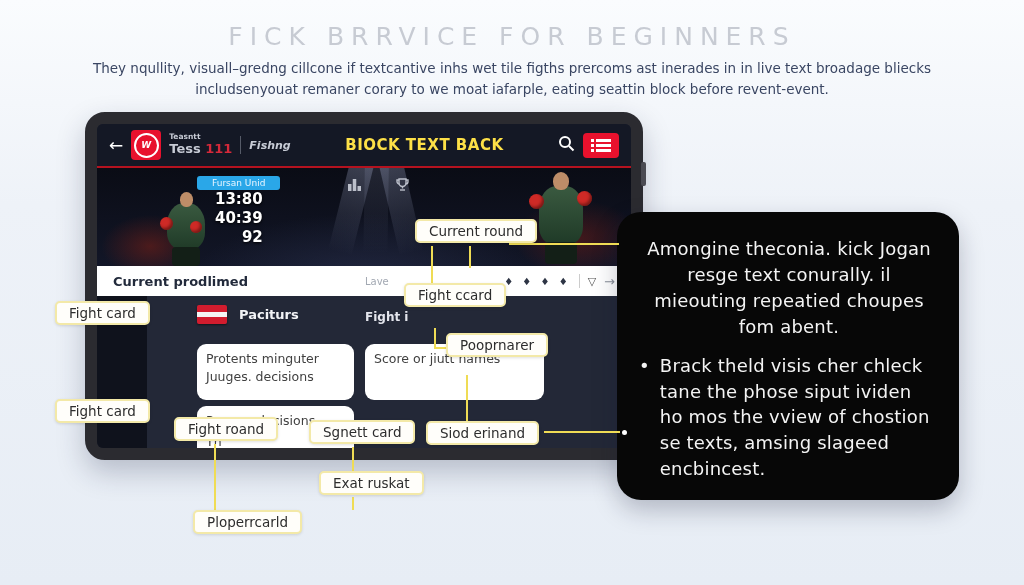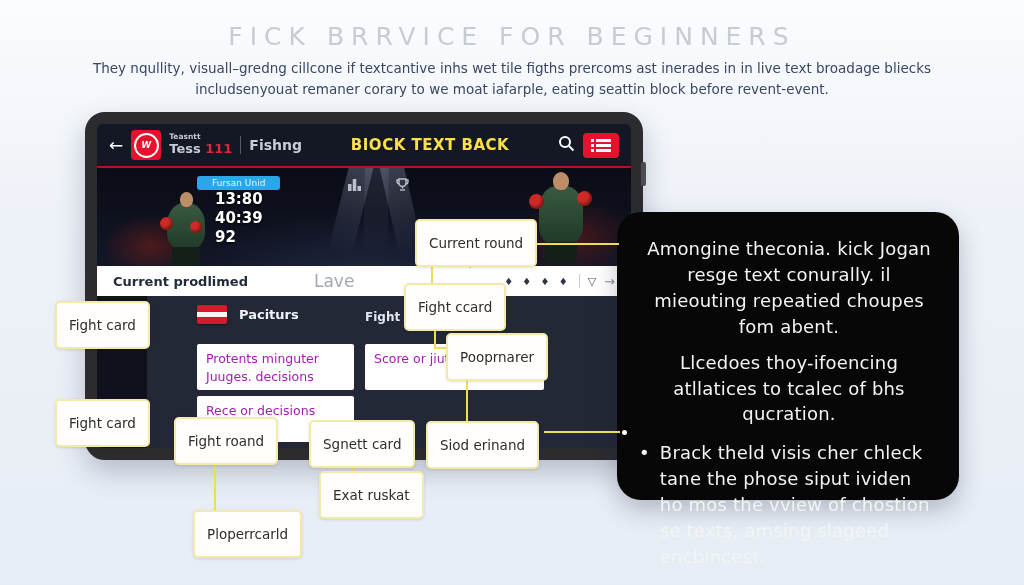--- a/index.html
+++ b/index.html
@@ -25,39 +25,39 @@
   .logo{width:30px;height:30px;background:#e8112d;border-radius:4px;flex:none;
     display:flex;align-items:center;justify-content:center;}
   .logo-circle{width:21px;height:21px;border:2px solid #fff;border-radius:50%;
     display:flex;align-items:center;justify-content:center;color:#fff;
     font-size:9px;font-style:italic;font-weight:bold;}
   .brand{display:flex;flex-direction:column;line-height:1.15;}
   .brand .l1{font-size:7.5px;color:#c8ccd6;font-weight:bold;}
   .brand .l2{font-size:13px;color:#c8ccd6;font-weight:bold;}
   .brand .l2 em{font-style:normal;color:#d6293a;}
   .brand-div{width:1px;height:18px;background:#565b68;}
-  .brand-right{font-size:14px;color:#c8ccd6;font-weight:bold;}
+  .brand-right{font-size:11px;color:#c8ccd6;font-weight:bold;font-style:italic;}
   .app-title{flex:1;text-align:center;color:#fde047;font-weight:bold;font-size:15px;letter-spacing:.5px;}
   .menu-btn{width:36px;height:25px;background:#e8112d;border-radius:4px;flex:none;
     display:flex;align-items:center;justify-content:center;}
   
   .video{height:98px;flex:none;position:relative;overflow:hidden;
     background:
       radial-gradient(70px 45px at 10% 80%,rgba(125,32,22,.55),transparent 70%),
       radial-gradient(90px 55px at 90% 72%,rgba(115,28,20,.5),transparent 70%),
       radial-gradient(230px 90px at 50% 115%,rgba(45,52,82,.55),transparent 75%),
       linear-gradient(180deg,#0a0c15 0%,#121627 100%);}
   .beam{position:absolute;top:-6px;width:24px;height:110%;
     background:linear-gradient(180deg,rgba(205,215,255,.26),rgba(205,215,255,0) 85%);}
   .beam.b1{left:45%;transform:rotate(14deg);}
   .beam.b2{left:55%;transform:rotate(-13deg);}
   .beam.b3{left:50%;transform:rotate(1deg);opacity:.5;}
   .live-badge{position:absolute;left:100px;top:8px;background:#2aa7e8;border-radius:3px;
     padding:2px 15px;font-size:9px;color:#eaf6ff;font-weight:500;}
-  .timecol{position:absolute;left:118px;top:22px;text-align:left;color:#fff;
+  .timecol{position:absolute;left:118px;top:22px;text-align:right;color:#fff;
     font-weight:bold;font-size:15px;line-height:1.25;text-shadow:0 1px 3px #000;}
   .vicon{position:absolute;top:8px;opacity:.85;}
   .vicon.podium{left:47%;}
   .vicon.trophy{left:56%;}
   .boxer{position:absolute;z-index:2;}
   .boxer .head{position:absolute;border-radius:50% 50% 45% 45%;background:#bd8d68;}
   .boxer .torso{position:absolute;background:linear-gradient(180deg,#3a5a40,#1f3a27);}
   .boxer .glove{position:absolute;border-radius:50%;background:#cf2a26;box-shadow:inset -2px -2px 3px rgba(0,0,0,.4);}
   .boxer .legs{position:absolute;background:#131f17;border-radius:4px;}
   .boxer-left{left:62px;top:24px;width:56px;height:74px;}
@@ -68,44 +68,44 @@
   .boxer-left .legs{left:13px;top:55px;width:28px;height:19px;}
   .boxer-right{right:38px;top:4px;width:64px;height:94px;}
   .boxer-right .head{left:24px;top:0;width:16px;height:18px;}
   .boxer-right .torso{left:10px;top:14px;width:44px;height:58px;border-radius:40% 40% 30% 30%;}
   .boxer-right .glove.g1{left:0;top:22px;width:15px;height:15px;}
   .boxer-right .glove.g2{left:48px;top:19px;width:15px;height:15px;}
   .boxer-right .legs{left:16px;top:70px;width:32px;height:22px;}
   
   .status-bar{height:30px;flex:none;background:#fff;display:flex;align-items:center;padding:0 16px;}
   .status-left{font-size:13px;font-weight:bold;color:#222a3b;}
-  .status-center{font-size:17px;color:#a2a8b2;margin-left:66px;}
+  .status-center{font-size:10px;color:#a2a8b2;margin-left:117px;}
   .status-right{margin-left:auto;display:flex;align-items:center;gap:8px;color:#3c4252;}
   .diamonds{font-size:10px;letter-spacing:3px;color:#2e3545;}
   .vdiv{width:1px;height:14px;background:#ccc;}
   .filter-glyph{font-size:11px;color:#555;}
   .fwd-glyph{font-size:13px;color:#8a8f99;}
   
   .fight-section{flex:1;position:relative;
     background:linear-gradient(90deg,#0f121c 0px,#0f121c 50px,#232837 50px);}
   .team-row{position:absolute;left:100px;top:9px;display:flex;align-items:center;}
   .flag{width:30px;height:19px;border-radius:2px;margin-right:12px;
     background:linear-gradient(180deg,#d21c2e 0 37%,#f4f4f4 37% 63%,#d21c2e 63% 100%);
     box-shadow:0 1px 2px rgba(0,0,0,.5);}
   .team-name{color:#f2f3f6;font-size:13px;font-weight:bold;text-align:center;}
   .row-right{position:absolute;left:268px;top:14px;color:#e3e5ec;font-size:12px;font-weight:bold;}
   .cards{position:absolute;left:100px;top:48px;display:grid;
     grid-template-columns:157px 179px;gap:6px 11px;}
-  .card{background:#fff;border-radius:2px;height:46px;box-sizing:border-box;
-    padding:6px 9px;font-size:12.5px;color:#a21caf;line-height:1.4;font-weight:500;}
+  .card{background:#fff;border-radius:9px;height:56px;box-sizing:border-box;
+    padding:6px 9px;font-size:12.5px;color:#404040;line-height:1.4;font-weight:500;}
   .card .sub{margin-top:3px;}
   .card .sub.indent{margin-left:72px;}
   
   .callout{position:absolute;background:#fffefa;border:2px solid #f3e9a8;border-radius:5px;
-    padding:14px 12px;font-size:13.5px;color:#2d2d2d;white-space:nowrap;z-index:30;
+    padding:2px 12px;font-size:13.5px;color:#2d2d2d;white-space:nowrap;z-index:30;
     box-shadow:0 1px 3px rgba(0,0,0,.12);}
   .yline{position:absolute;background:#efdc55;z-index:25;}
   
   .info-panel{position:absolute;left:617px;top:212px;width:342px;height:288px;box-sizing:border-box;
     background:#070707;border-radius:24px;color:#f4f4f4;padding:24px 20px 18px 22px;z-index:20;
     text-align:center;font-size:18px;line-height:1.44;letter-spacing:.2px;
     box-shadow:0 10px 24px rgba(20,25,50,.25);}
   .info-panel .para2{margin-top:10px;}
   .info-panel .bullet-row{margin-top:13px;display:flex;gap:10px;text-align:left;}
   .panel-dot{position:absolute;left:622px;top:430px;width:5px;height:5px;border-radius:50%;background:#fff;z-index:26;}
@@ -254,21 +254,20 @@
   <div class="callout" style="left:404px;top:283px;">Fight ccard</div>
   <div class="callout" style="left:446px;top:333px;">Pooprnarer</div>
   <div class="callout" style="left:174px;top:417px;">Fight roand</div>
   <div class="callout" style="left:309px;top:420px;text-align:right;">Sgnett card</div>
   <div class="callout" style="left:426px;top:421px;">Siod erinand</div>
   <div class="callout" style="left:319px;top:471px;">Exat ruskat</div>
   <div class="callout" style="left:193px;top:510px;">Ploperrcarld</div>
 
   <div class="info-panel">
     <div class="para1">Amongine theconia. kick Jogan resge text conurally. il mieouting repeatied choupes fom abent.</div>
-    <div class="para2">Llcedoes thoy-ifoencing atllatices to tcalec of bhs qucration.</div>
     <div class="bullet-row">
       <span>•</span>
       <span>Brack theld visis cher chleck tane the phose siput ividen ho mos the vview of chostion se texts, amsing slageed encbincest.</span>
     </div>
   </div>
   <div class="panel-dot"></div>
 
 </div>
 
 </body></html>

